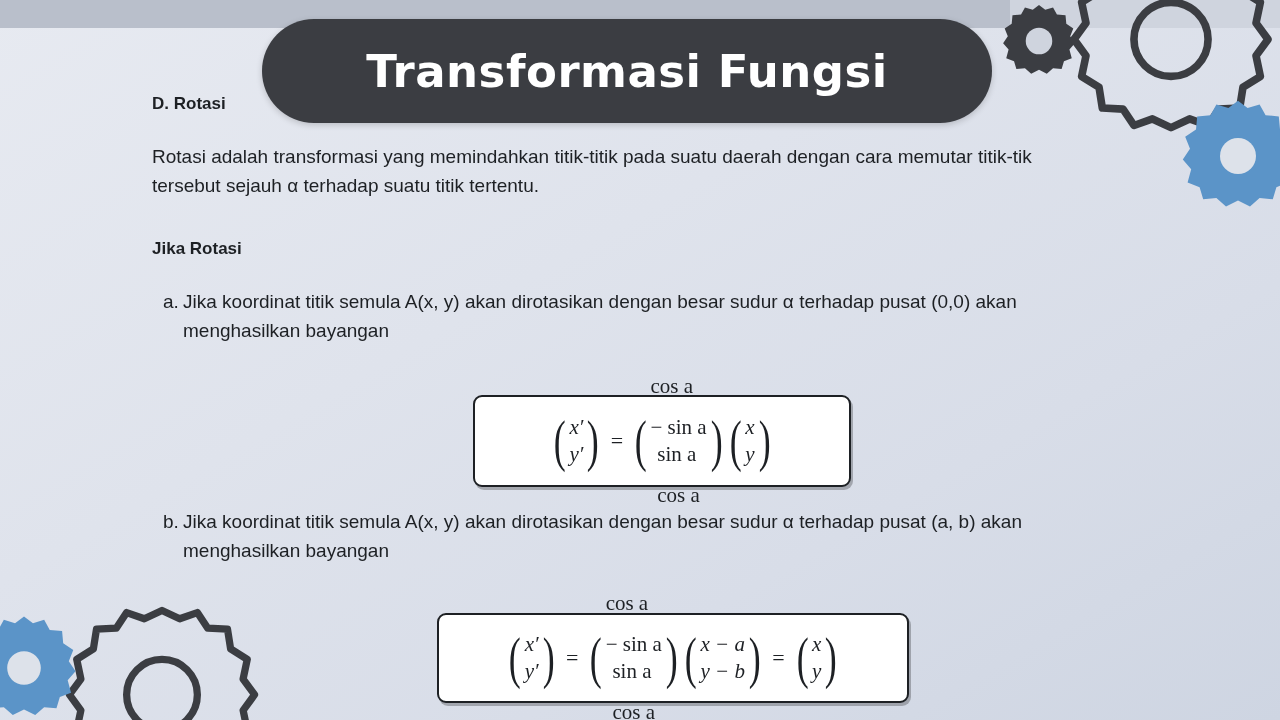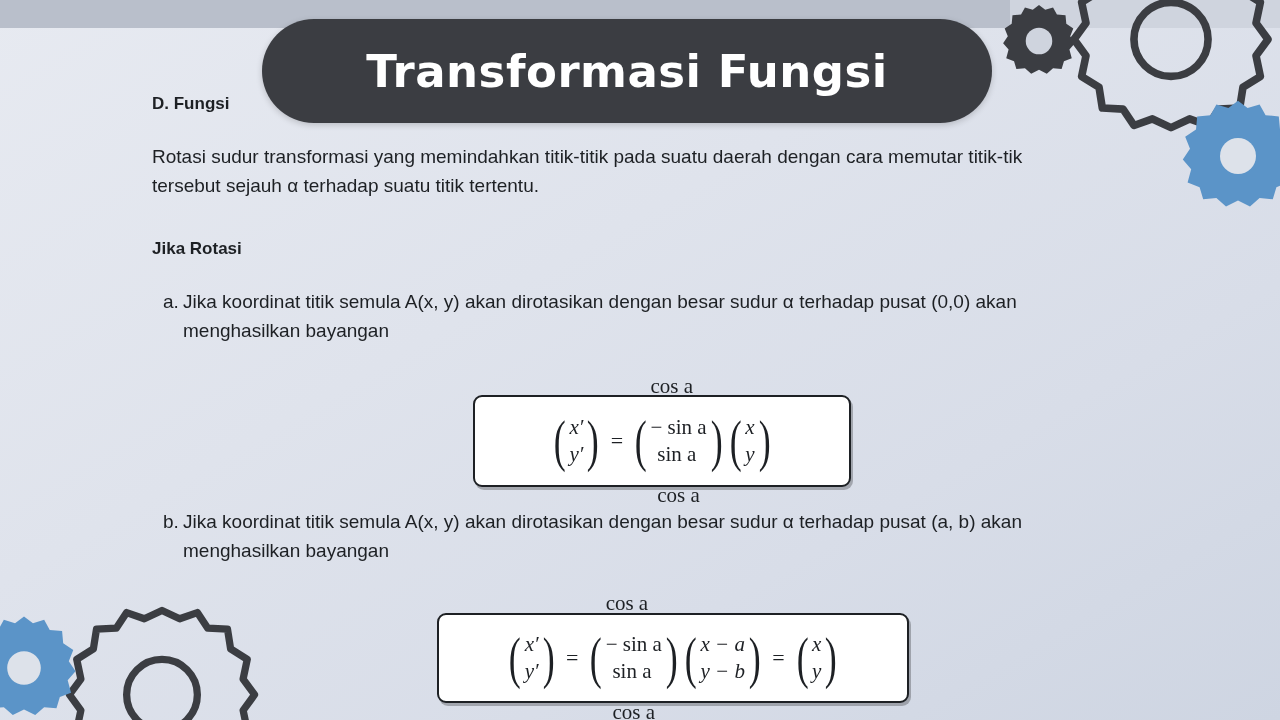--- a/index.html
+++ b/index.html
@@ -229,23 +229,23 @@
       <circle cx="50" cy="50" r="15" fill="#dde2ea"></circle>
     </svg>
   </div>
 
   <div class="title-pill">
     <span class="title-text">Transformasi Fungsi</span>
   </div>
 
   <div class="content">
 
-    <div class="section-heading">D. Fungsi</div>
-
-    <div class="para1">Rotasi sudur transformasi yang memindahkan titik-titik pada suatu daerah dengan cara memutar titik-tik tersebut sejauh α terhadap suatu titik tertentu.</div>
+    <div class="section-heading">D. Rotasi</div>
+
+    <div class="para1">Rotasi adalah transformasi yang memindahkan titik-titik pada suatu daerah dengan cara memutar titik-tik tersebut sejauh α terhadap suatu titik tertentu.</div>
 
     <div class="subheading">Jika Rotasi</div>
 
     <div class="item item-a">
       <span class="item-marker">a.</span>
       <span class="item-text">Jika koordinat titik semula A(x, y) akan dirotasikan dengan besar sudur α terhadap pusat (0,0) akan menghasilkan bayangan</span>
     </div>
 
     <div class="formula-box formula-1">
       <div class="mtx-row">

